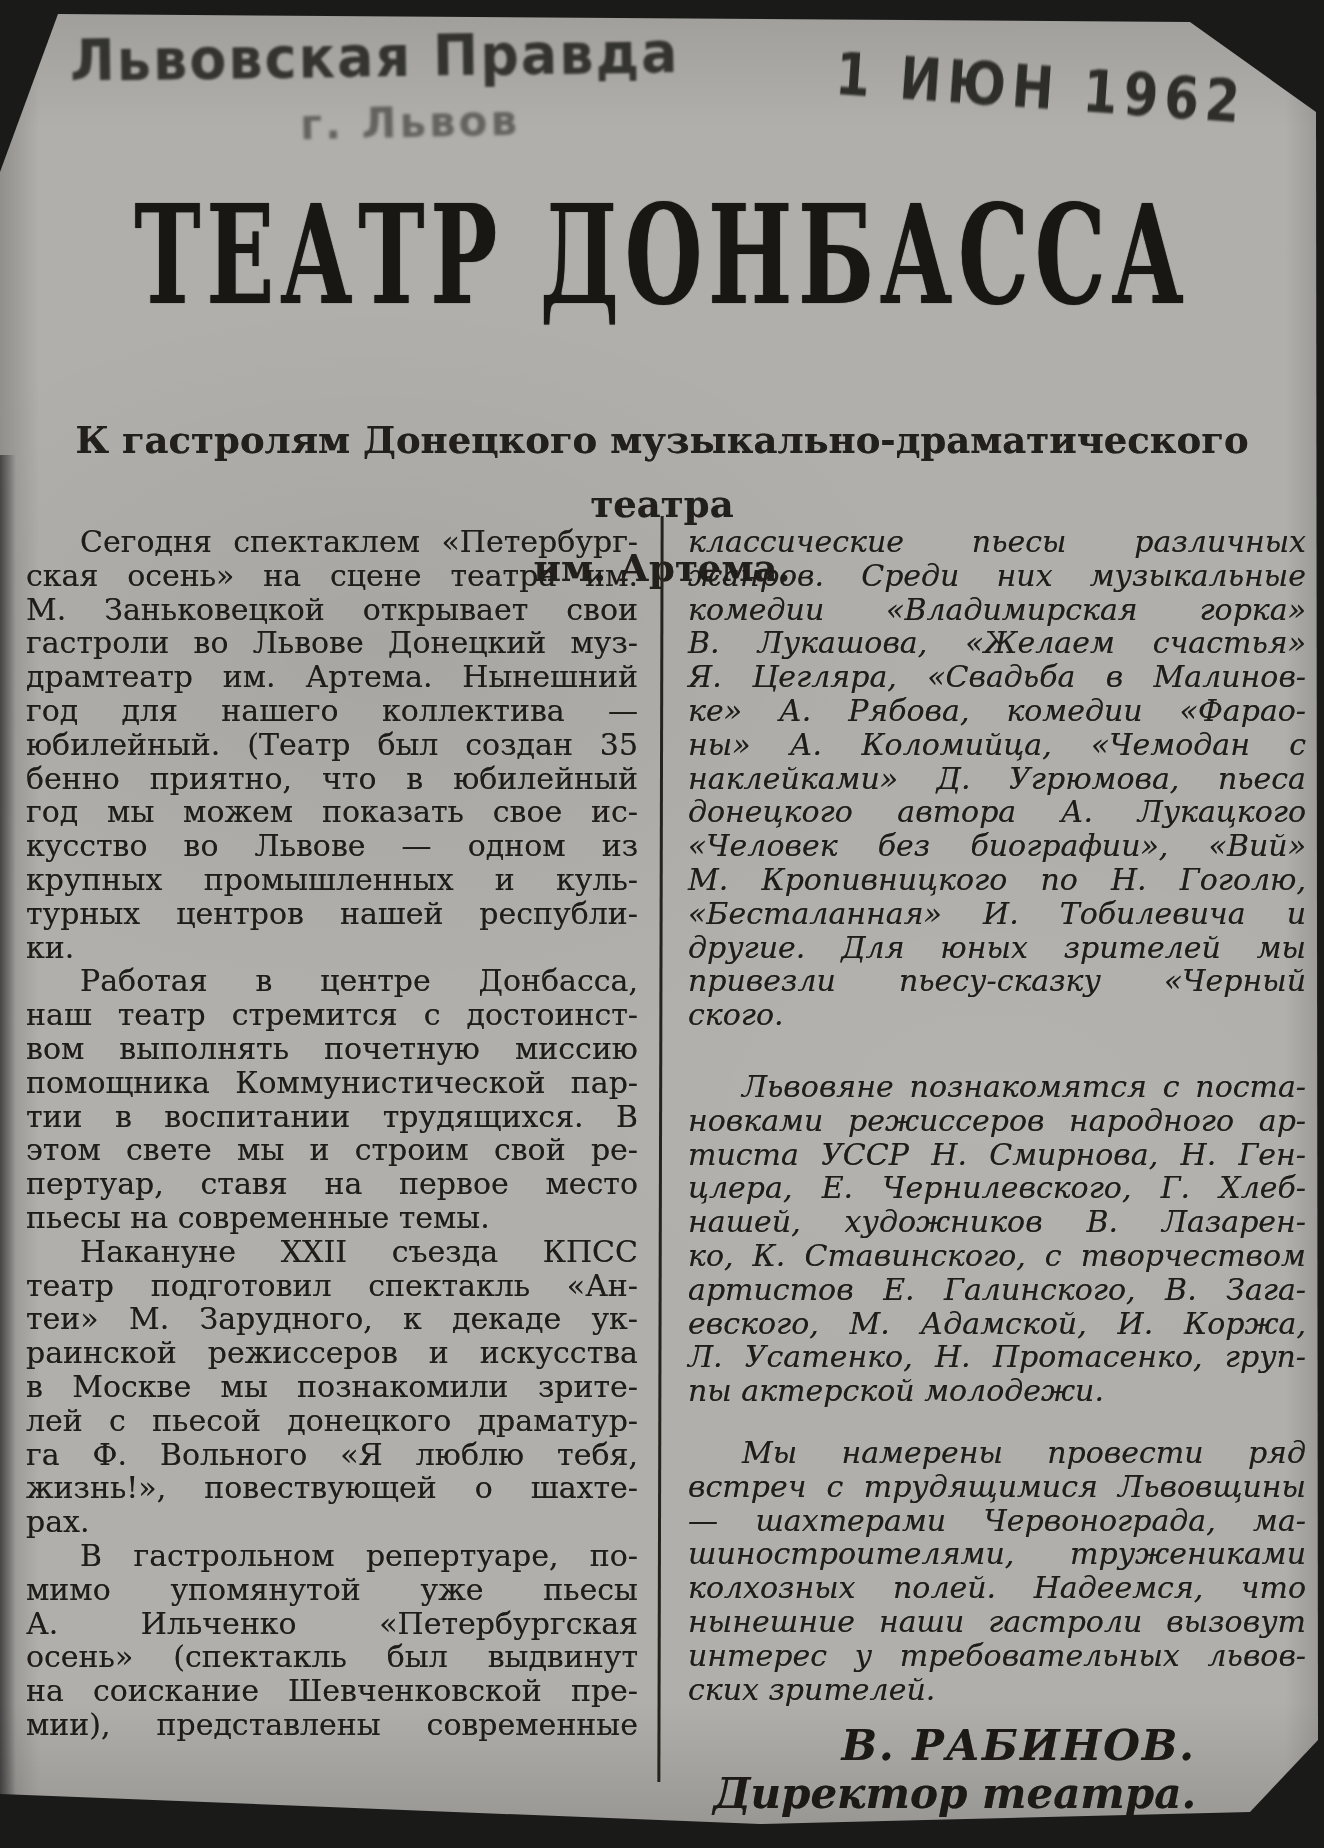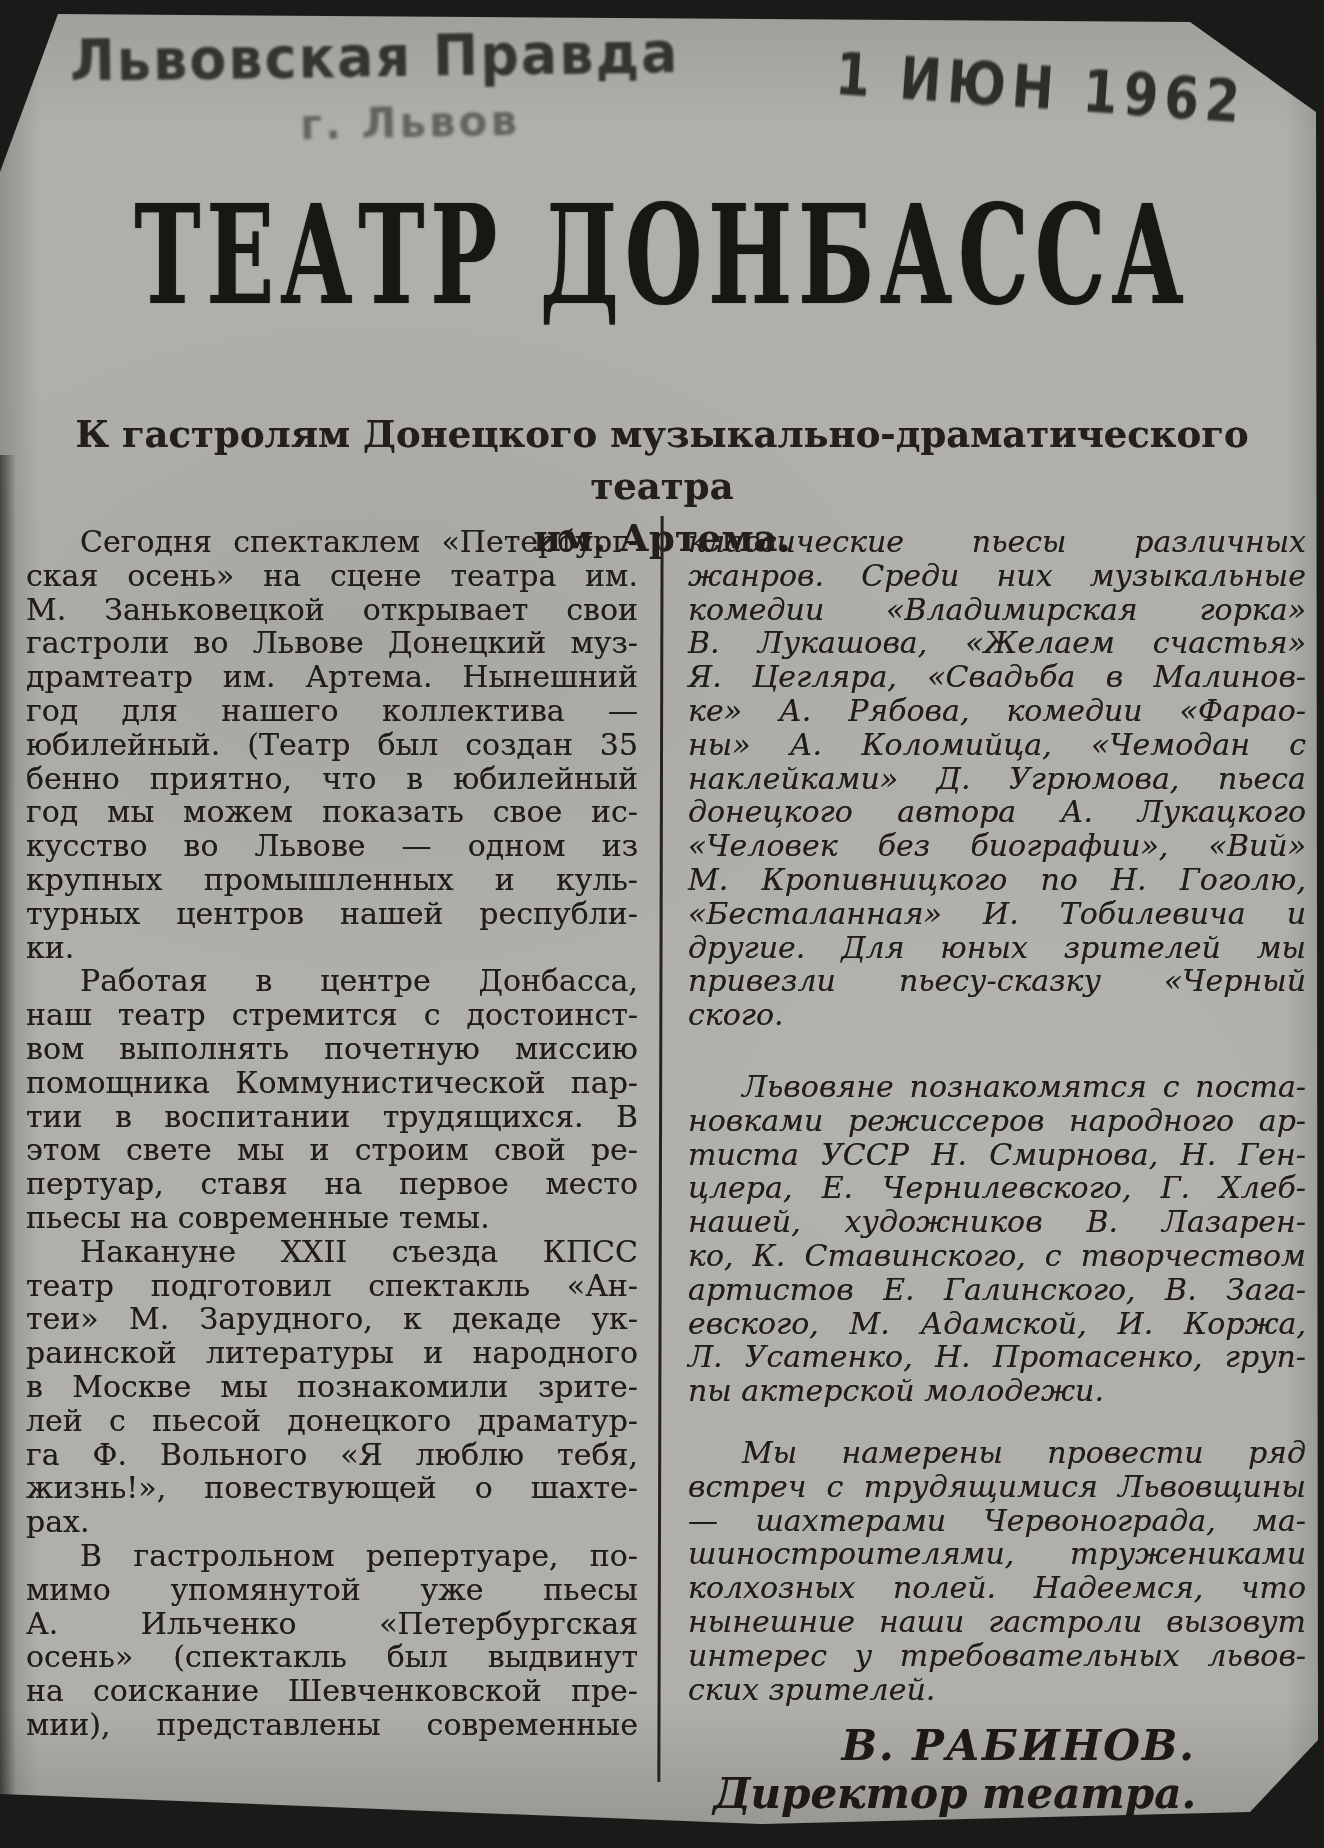--- a/index.html
+++ b/index.html
@@ -24,21 +24,21 @@
   .stamp.city{left:300px;top:98px;font-size:42px;letter-spacing:3px;opacity:.5;
     filter:blur(1.4px);transform:rotate(-1.2deg);}
   .stamp.date{left:838px;top:40px;font-size:50px;letter-spacing:6px;opacity:.85;
     filter:blur(.7px);transform:rotate(4deg) scaleY(1.18);transform-origin:left top;}
   
   .headline{position:absolute;left:0;top:208px;width:1324px;margin:0;text-align:center;
     font-size:96px;font-weight:bold;color:#191713;letter-spacing:6px;white-space:nowrap;
     transform:scale(.93,1.42);transform-origin:center 70%;
     text-shadow:0 0 1px rgba(10,8,5,.6);}
   .subtitle{position:absolute;left:30px;top:408px;width:1264px;text-align:center;
-    font-size:37px;font-weight:bold;color:#23201b;line-height:52px;
+    font-size:37px;font-weight:bold;color:#23201b;line-height:64px;
     text-shadow:0 0 .5px rgba(15,12,8,.5);}
   
   .col{position:absolute;top:525px;color:#201d18;text-shadow:0 0 .6px rgba(25,22,16,.55);}
   .col.left{left:26px;width:612px;}
   .col.right{left:688px;width:618px;font-style:italic;}
   .ln{font-size:30px;line-height:33.8px;text-align:justify;text-align-last:justify;}
   .ln.ind{padding-left:54px;}
   .ln.end{text-align-last:left;}
   .gap{width:100%;}
   .divider{position:absolute;left:659px;top:516px;height:1266px;width:3px;
@@ -84,21 +84,21 @@
         <div class="ln">наш театр стремится с достоинст-</div>
         <div class="ln">вом выполнять почетную миссию</div>
         <div class="ln">помощника Коммунистической пар-</div>
         <div class="ln">тии в воспитании трудящихся. В</div>
         <div class="ln">этом свете мы и строим свой ре-</div>
         <div class="ln">пертуар, ставя на первое место</div>
         <div class="ln end">пьесы на современные темы.</div>
         <div class="ln ind">Накануне XXII съезда КПСС</div>
         <div class="ln">театр подготовил спектакль «Ан-</div>
         <div class="ln">теи» М. Зарудного, к декаде ук-</div>
-        <div class="ln">раинской литературы и народного</div>
+        <div class="ln">раинской режиссеров и искусства</div>
         <div class="ln">в Москве мы познакомили зрите-</div>
         <div class="ln">лей с пьесой донецкого драматур-</div>
         <div class="ln">га Ф. Вольного «Я люблю тебя,</div>
         <div class="ln">жизнь!», повествующей о шахте-</div>
         <div class="ln end">рах.</div>
         <div class="ln ind">В гастрольном репертуаре, по-</div>
         <div class="ln">мимо упомянутой уже пьесы</div>
         <div class="ln">А. Ильченко «Петербургская</div>
         <div class="ln">осень» (спектакль был выдвинут</div>
         <div class="ln">на соискание Шевченковской пре-</div>

